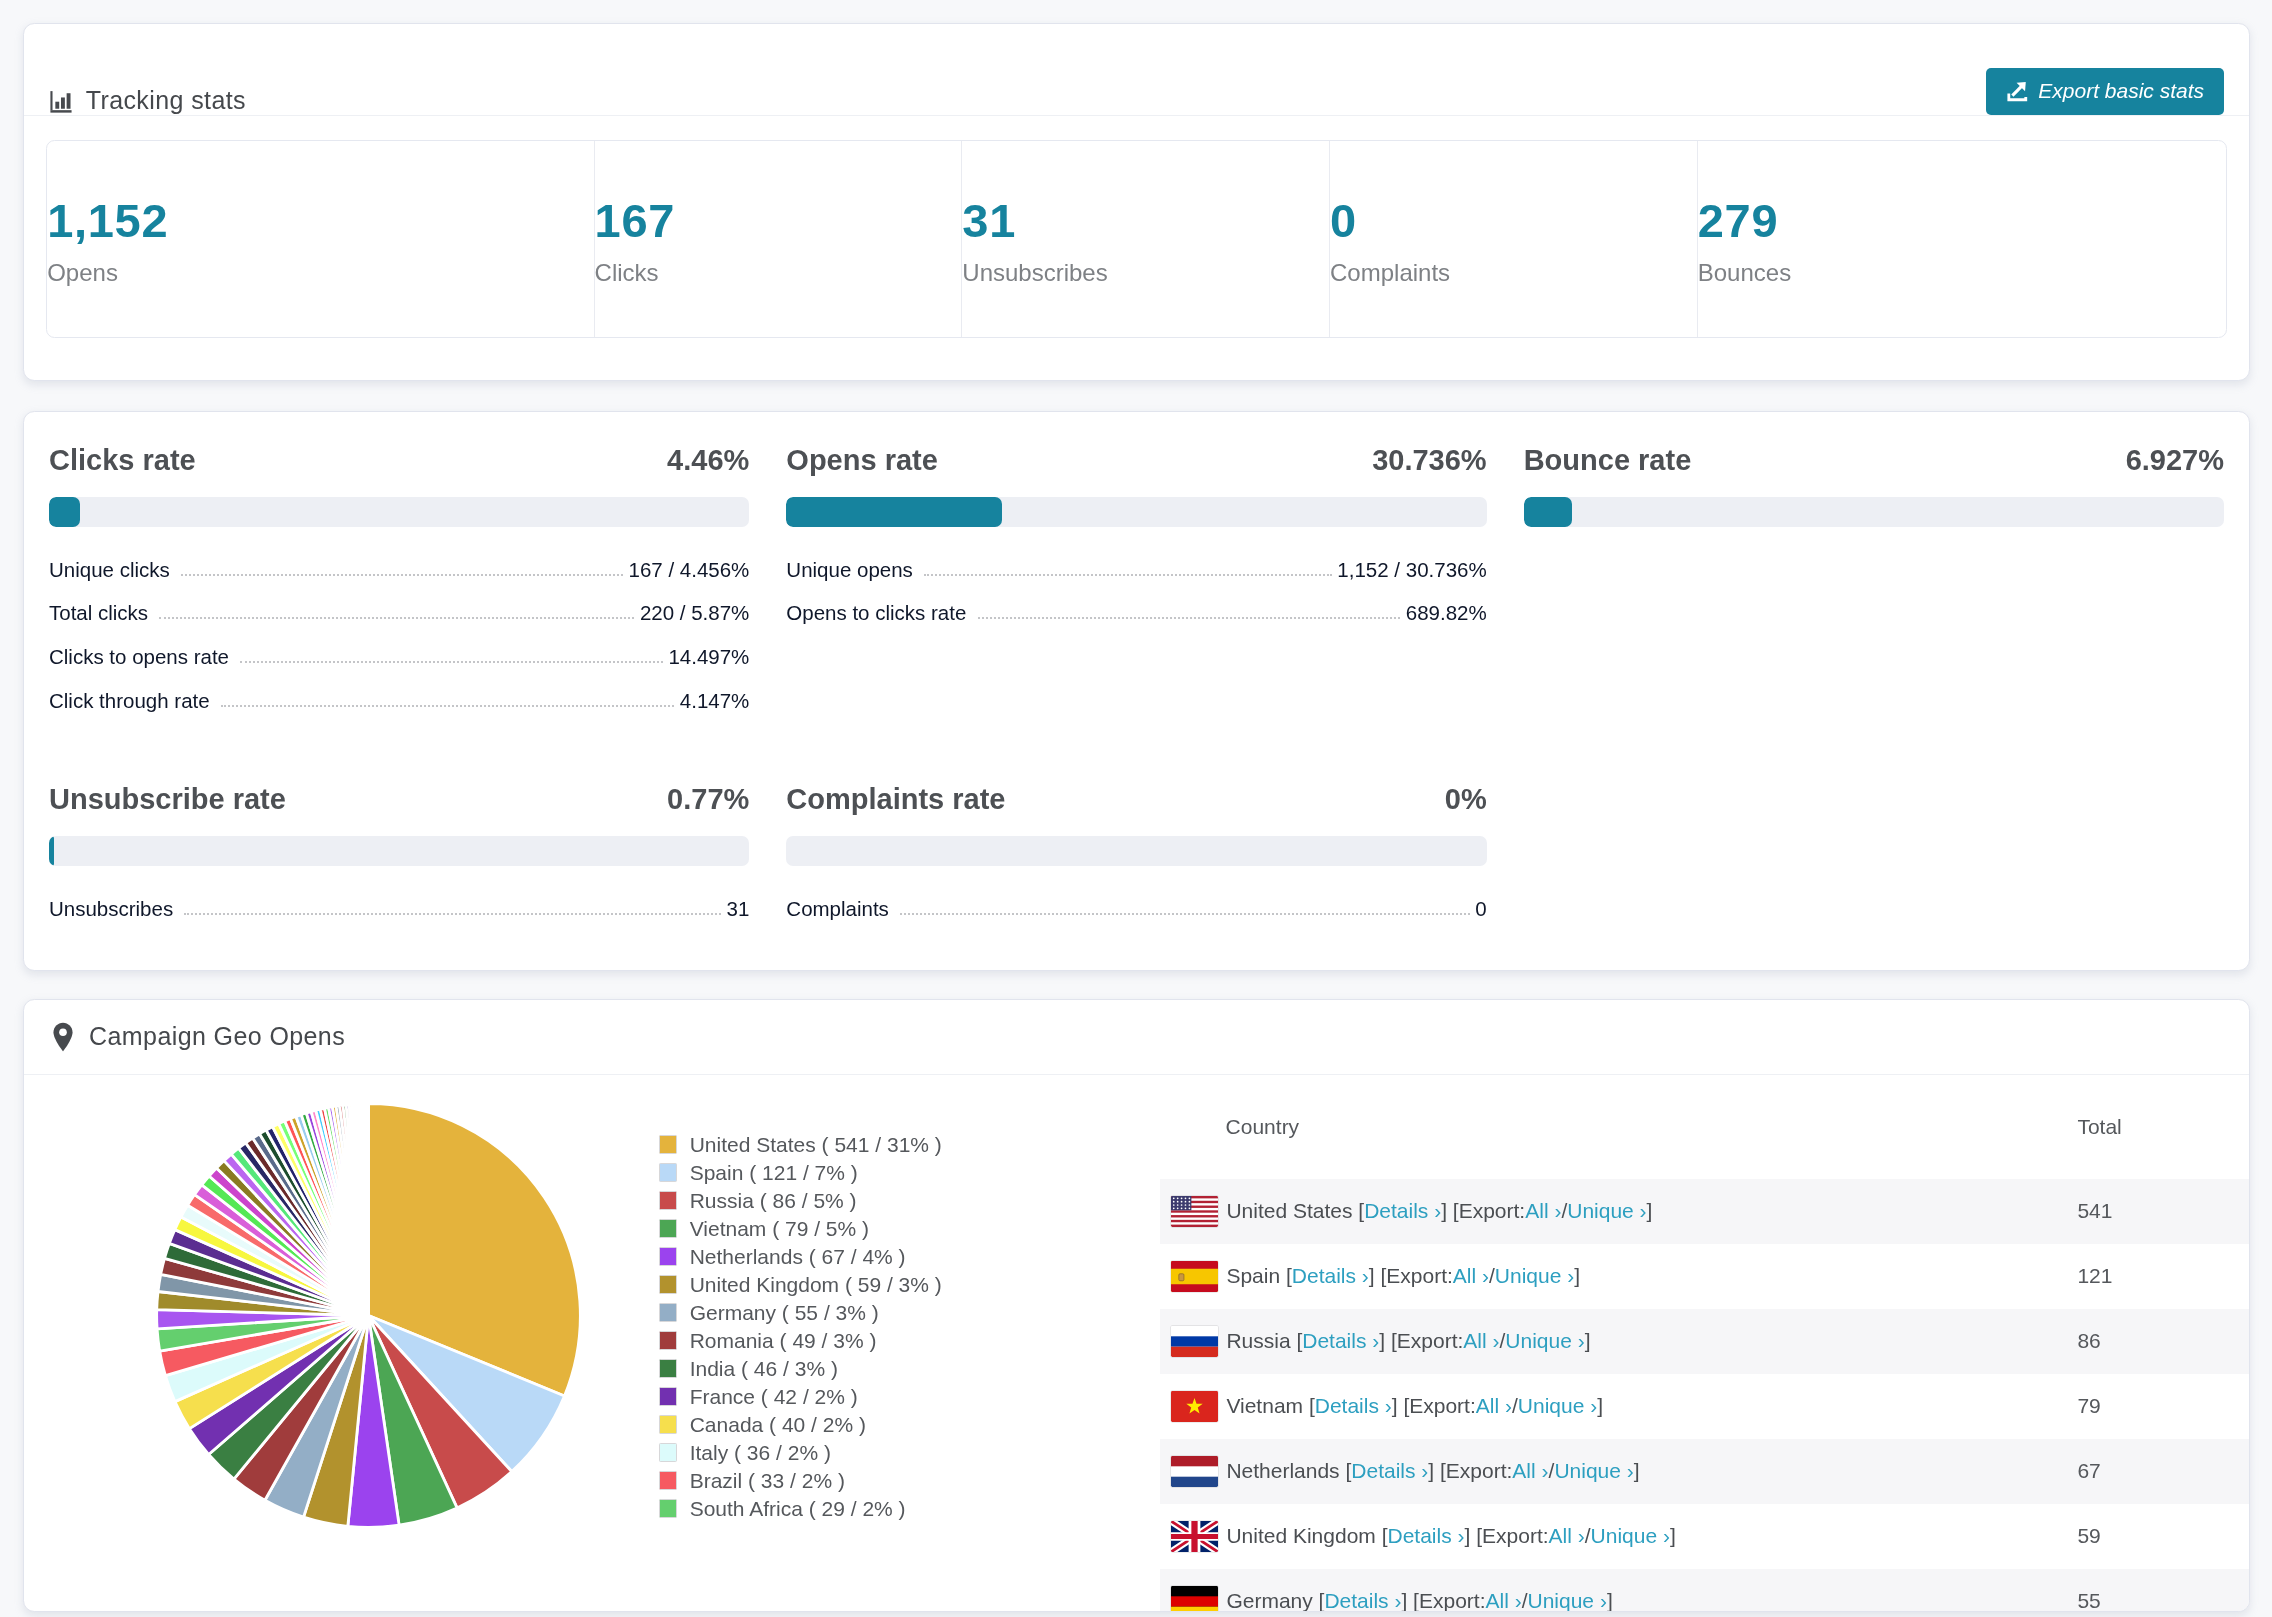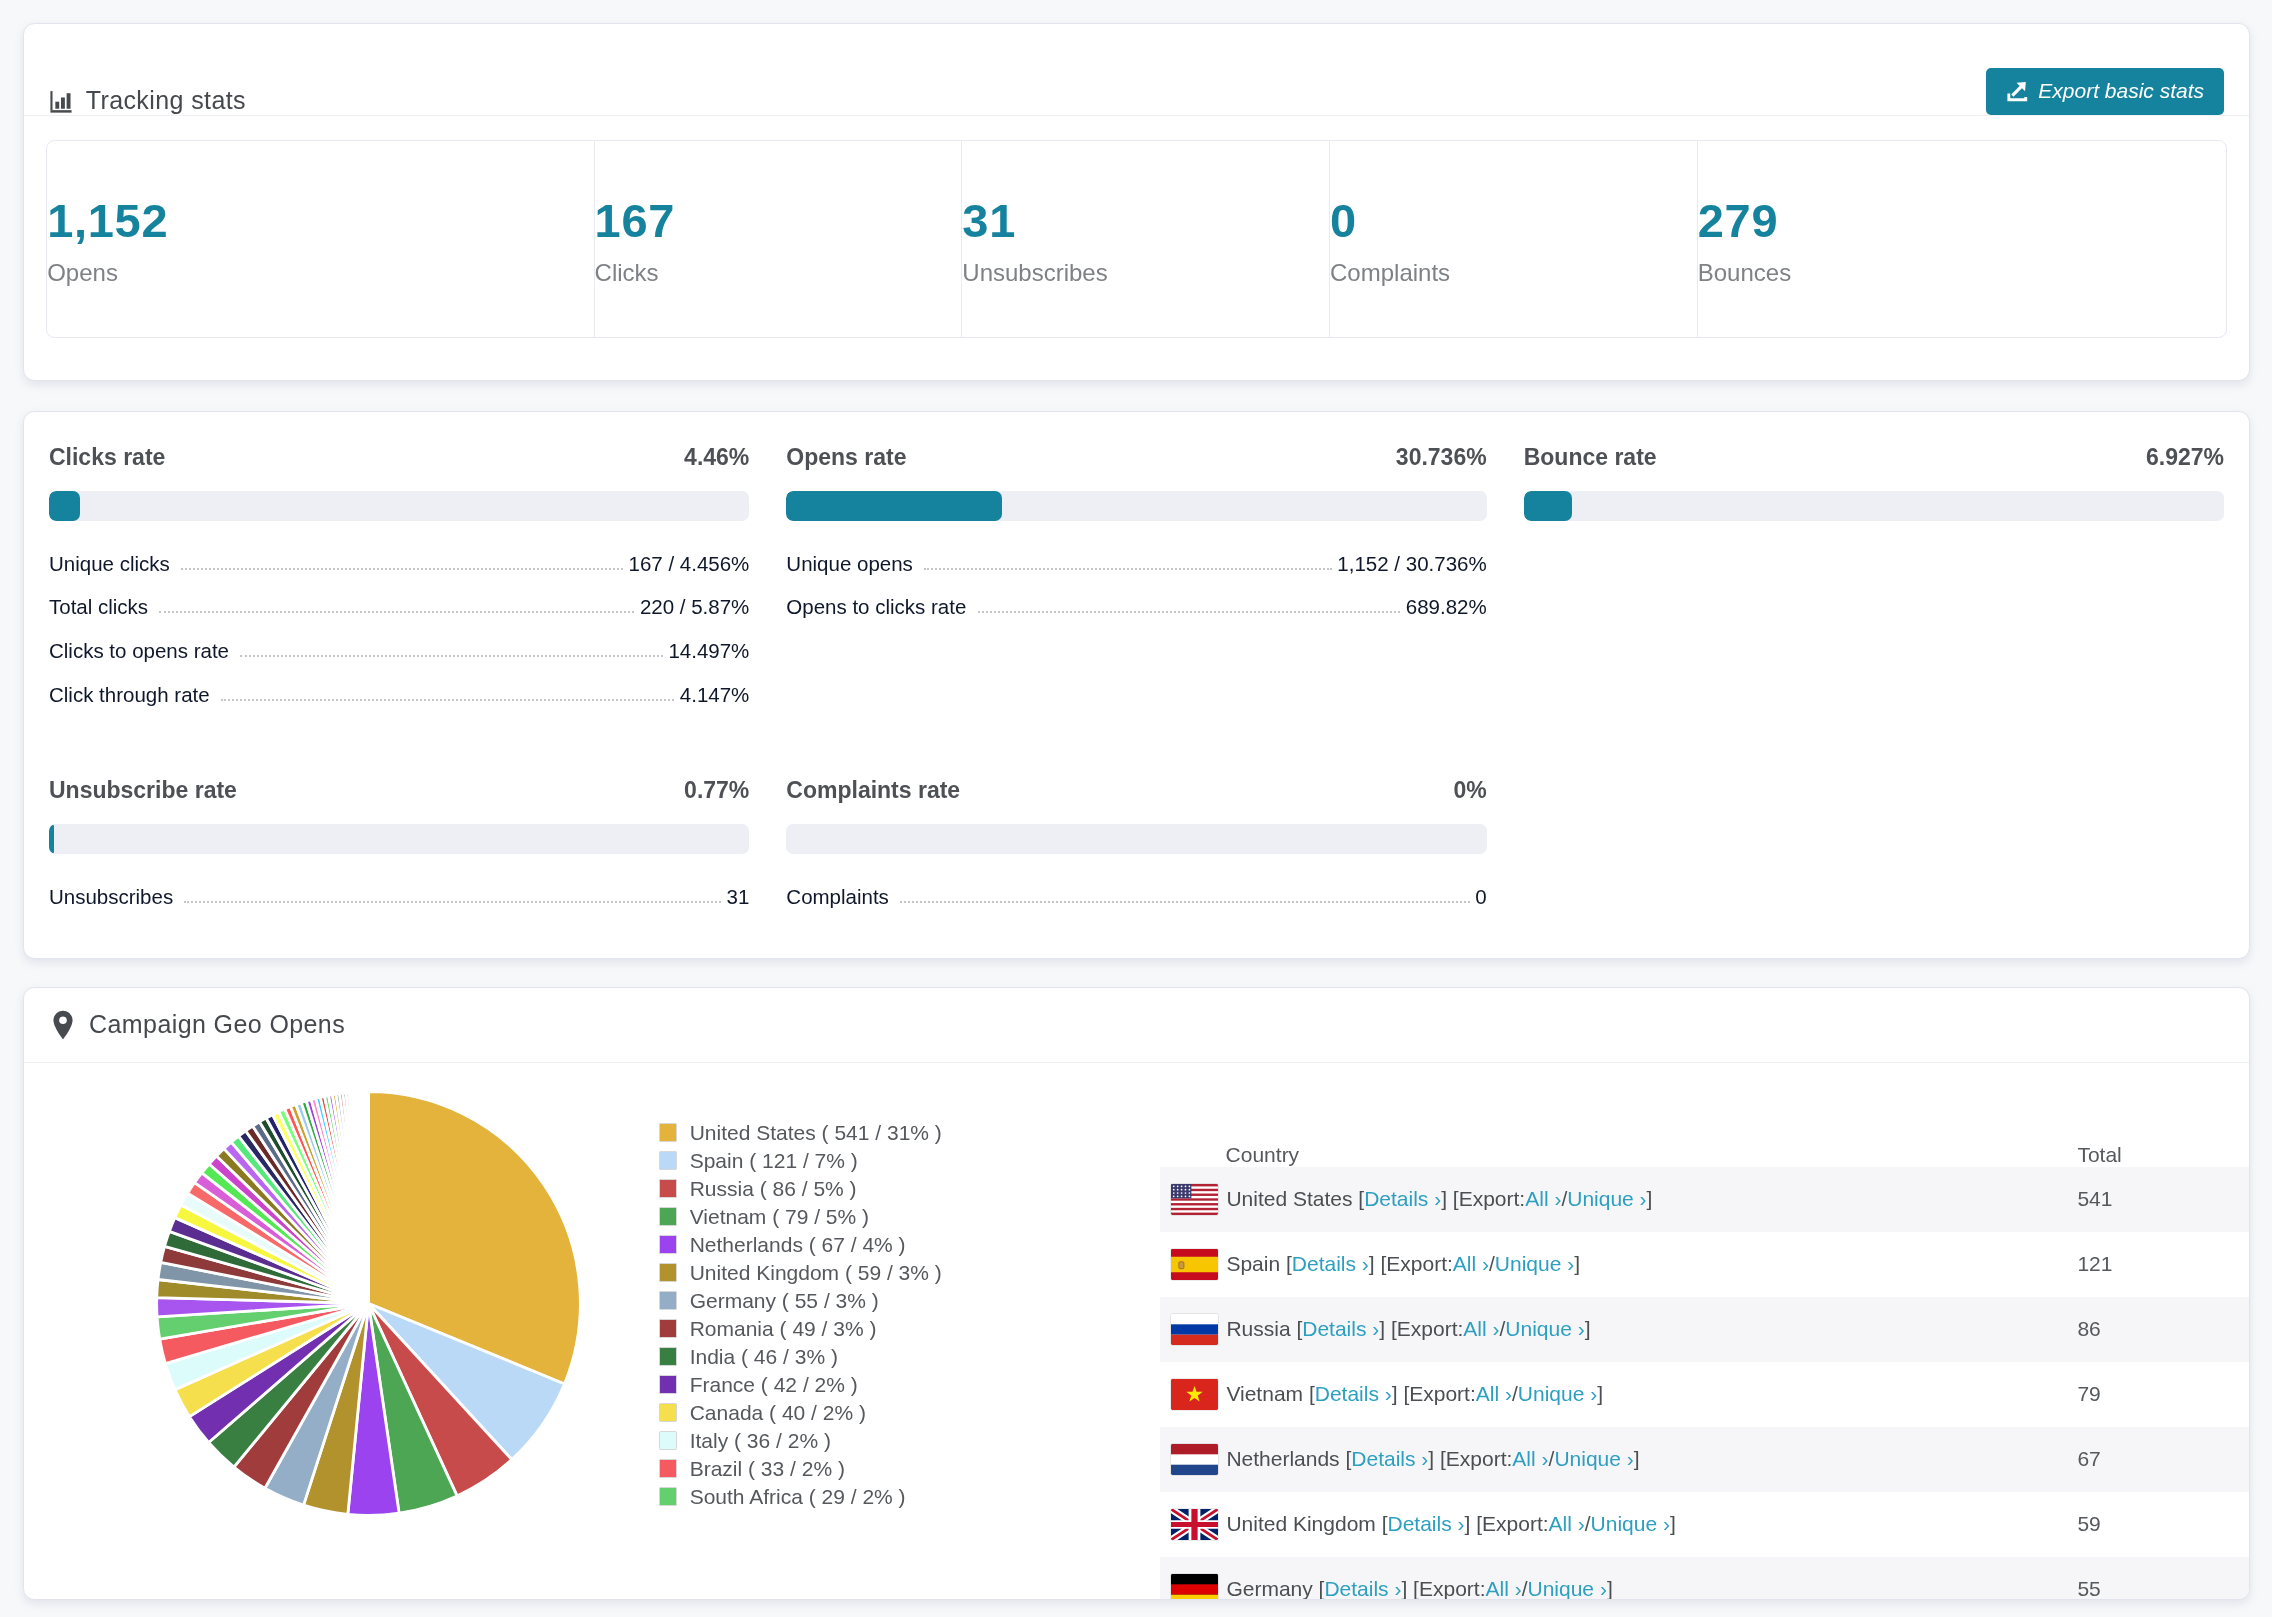--- a/index.html
+++ b/index.html
@@ -52,21 +52,21 @@
   .stat-label { font-size:24px; color:#7e8185; margin-top:11.3px; }
 
   
   .card-rates { margin-bottom:28px; padding:32px 25.4px 30px; }
   .rates-grid {
     display:grid;
     grid-template-columns:repeat(3,1fr);
     column-gap:37px; row-gap:51px;
   }
   .rate-head { display:flex; justify-content:space-between; align-items:baseline; }
-  .rate-title, .rate-value { font-size:23px; font-weight:bold; color:#4d5054; }
+  .rate-title, .rate-value { font-size:29px; font-weight:bold; color:#4d5054; }
   .bar {
     margin-top:20px; height:30px; border-radius:7px;
     background:#edeff4; overflow:hidden; position:relative;
   }
   .bar-fill { position:absolute; left:0; top:0; bottom:0; border-radius:7px; }
   .rate-rows { margin-top:30px; }
   .drow {
     display:flex; align-items:flex-end;
     font-size:20.5px; color:#0f172a;
     margin-bottom:18.4px; line-height:25.4px;
@@ -94,21 +94,21 @@
   .legend { width:501px; flex-shrink:0; padding-top:56px; list-style:none; }
   .legend li { display:flex; align-items:center; height:28px; font-size:21px; color:#55585c; }
   .sw {
     width:18.4px; height:18.4px; flex-shrink:0;
     border:1.4px solid #d7d7d9; border-radius:1.4px;
     margin-right:12.7px;
   }
 
   .gtable { flex:1; }
   .ghead {
-    height:104px; display:flex; align-items:flex-end;
+    height:104px; display:flex; align-items:center;
     font-size:21px; color:#55585c;
   }
   .ghead .hc-country { flex:1; padding-left:66px; }
   .col-total { width:172px; flex-shrink:0; }
   .grow { height:65px; display:flex; align-items:center; padding-left:11.3px; font-size:21px; color:#4b4e52; }
   .grow:nth-child(odd) { background:#f6f6f8; }
   .flag { width:47px; height:31px; flex-shrink:0; margin-right:8.5px;
           border-radius:1.4px; box-shadow:0 0 0 0.7px rgba(0,0,0,.10); overflow:hidden; }
   .flag svg { display:block; }
   .gcell-country { flex:1; display:flex; align-items:center; white-space:nowrap; }

